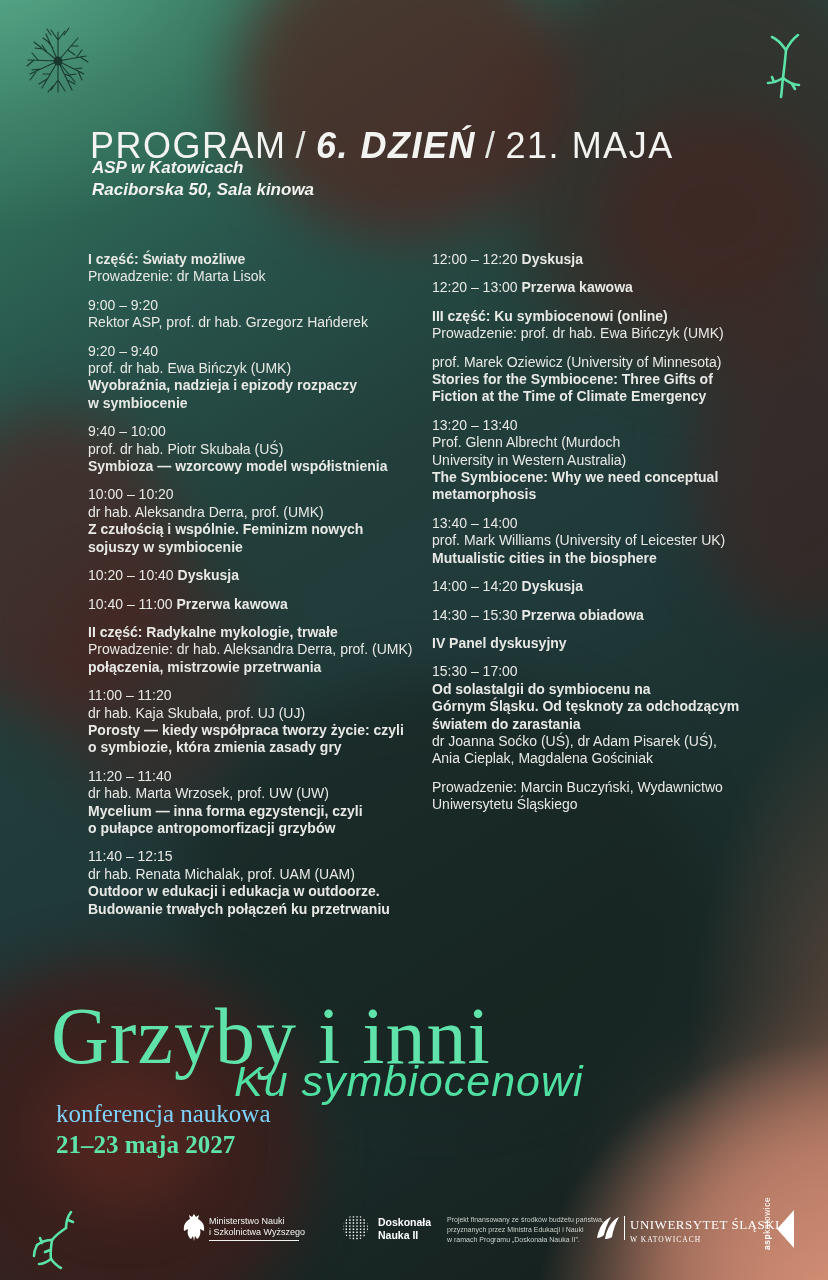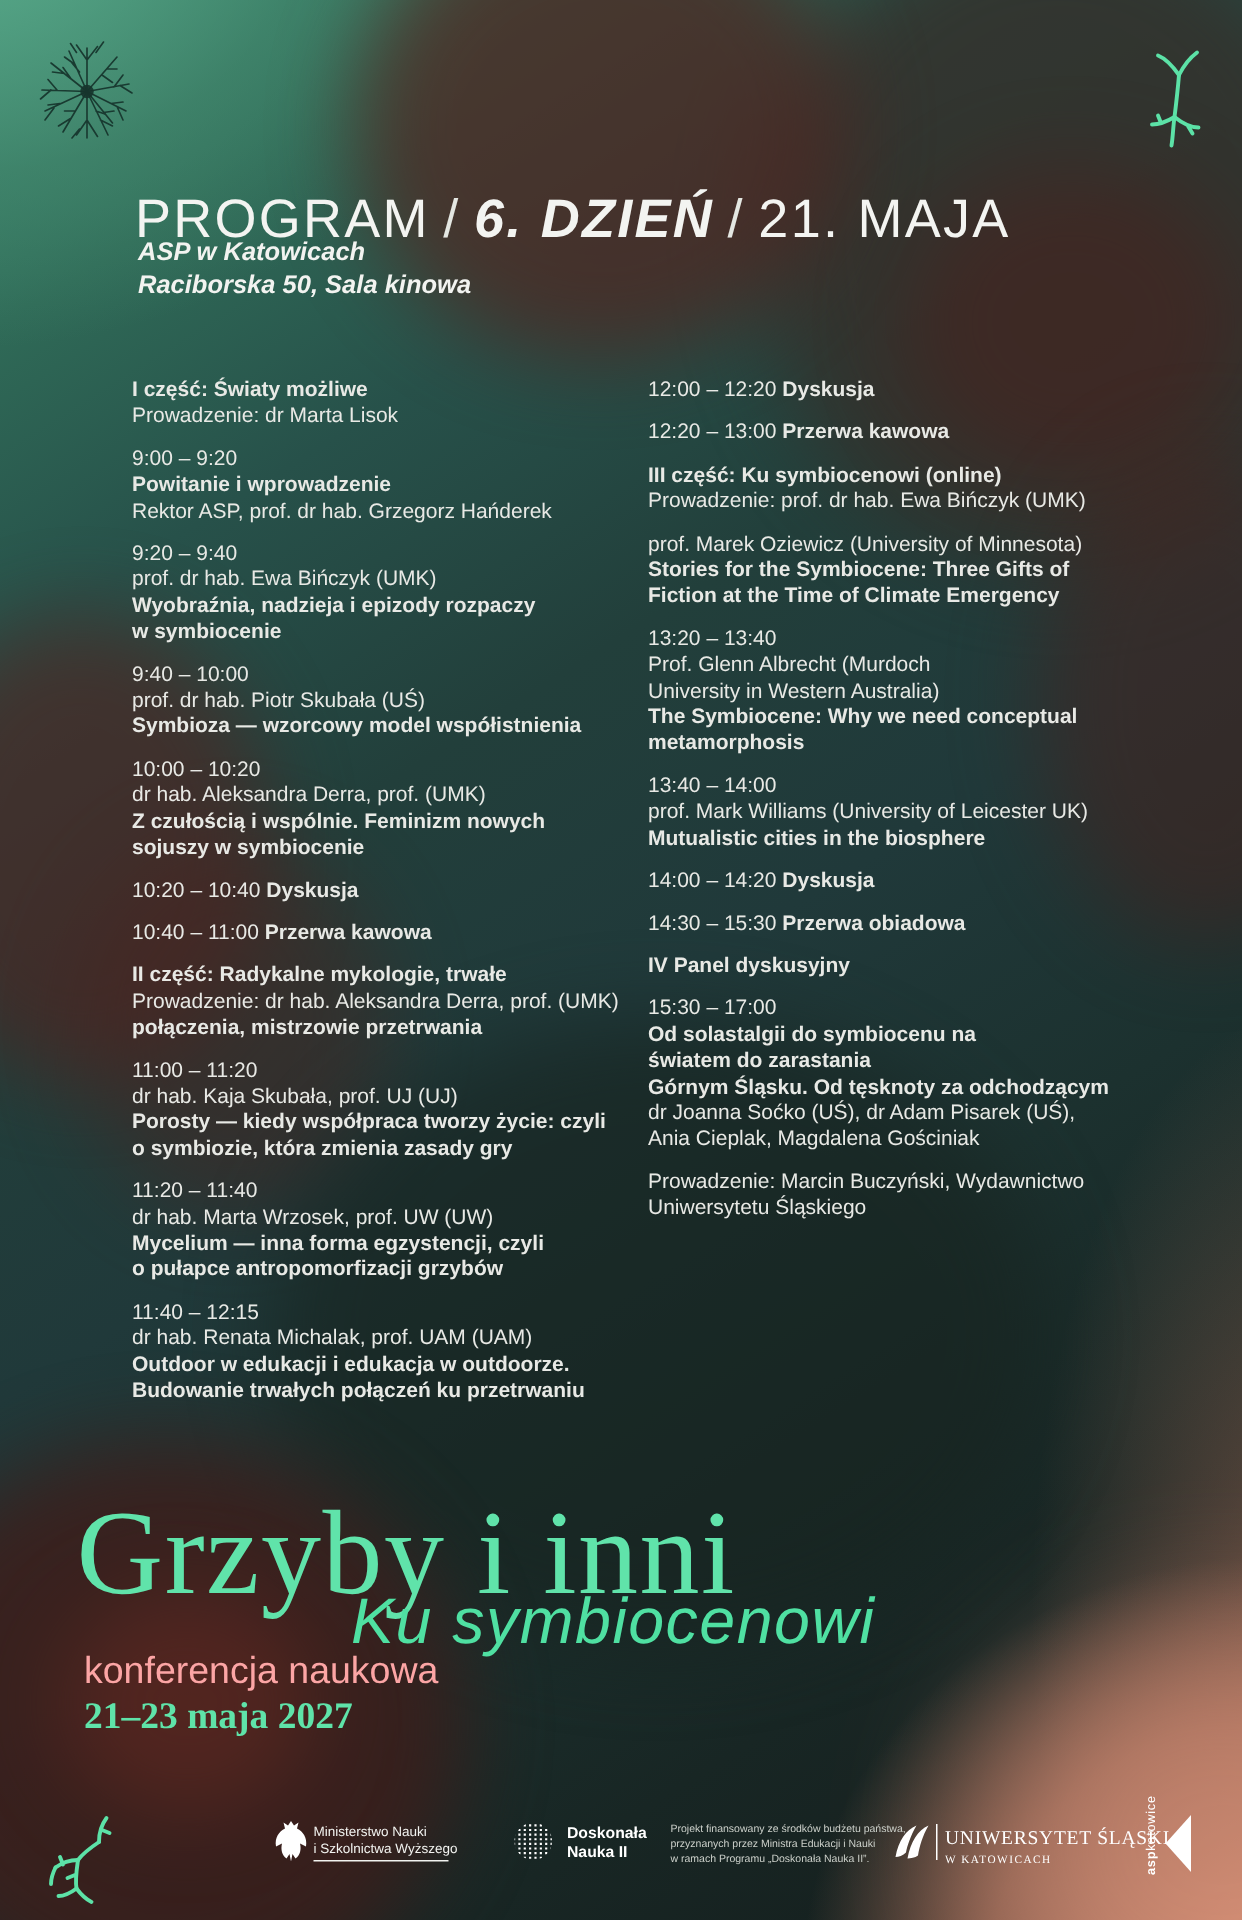--- a/index.html
+++ b/index.html
@@ -23,22 +23,22 @@
   
   .col{position:absolute;top:251px;width:340px;color:#e8e9e5;font-size:14px;line-height:17.4px;}
   #col-left{left:88px;} #col-right{left:432px;}
   .block{margin-bottom:11px;}
   .b{font-weight:700;}
   
   .title-main{position:absolute;left:51px;top:996px;font-family:"Liberation Serif","DejaVu Serif",serif;
     font-weight:400;font-size:80px;line-height:80px;color:#60e3aa;letter-spacing:1px;white-space:nowrap;}
   .title-sub{position:absolute;left:234px;top:1057px;font-style:italic;font-size:43px;
     line-height:48px;color:#4fe0a2;letter-spacing:1px;white-space:nowrap;}
-  .conf-type{position:absolute;left:56px;top:1100px;font-family:Liberation Sans, sans-serif;
-    font-size:25px;color:#fca5a5;}
+  .conf-type{position:absolute;left:56px;top:1100px;font-family:Liberation Serif, serif;
+    font-size:25px;color:#7dd3fc;}
   .conf-dates{position:absolute;left:56px;top:1131px;font-family:"Liberation Serif","DejaVu Serif",serif;
     font-size:25px;font-weight:700;color:#5fe3a9;}
   
   .ministry-text{position:absolute;left:209px;top:1216px;color:#f2f3f0;font-size:9px;line-height:11px;}
   .ministry-rule{position:absolute;left:209px;top:1240px;width:90px;height:1px;background:#f2f3f0;}
   .doskonala-text{position:absolute;left:378px;top:1216px;color:#ffffff;font-size:10.5px;
     line-height:12.5px;font-weight:700;}
   .funding{position:absolute;left:447px;top:1215px;color:#ccd0ca;font-size:7px;line-height:10px;}
   .us-block{position:absolute;left:630px;top:1217px;color:#ffffff;}
   .us-name{font-family:"Liberation Serif","DejaVu Serif",serif;font-size:13px;letter-spacing:.5px;}
@@ -114,21 +114,20 @@
     <div>Raciborska 50, Sala kinowa</div>
   </div>
 
   <div class="col" id="col-left">
       <div class="block">
         <div class="line"><span class="b">I część: Światy możliwe</span></div>
         <div class="line"><span>Prowadzenie: dr Marta Lisok</span></div>
       </div>
       <div class="block">
         <div class="line"><span>9:00 – 9:20</span></div>
-        <div class="line"><span class="b">Powitanie i wprowadzenie</span></div>
         <div class="line"><span>Rektor ASP, prof. dr hab. Grzegorz Hańderek</span></div>
       </div>
       <div class="block">
         <div class="line"><span>9:20 – 9:40</span></div>
         <div class="line"><span>prof. dr hab. Ewa Bińczyk (UMK)</span></div>
         <div class="line"><span class="b">Wyobraźnia, nadzieja i epizody rozpaczy</span></div>
         <div class="line"><span class="b">w symbiocenie</span></div>
       </div>
       <div class="block">
         <div class="line"><span>9:40 – 10:00</span></div>
@@ -204,22 +203,22 @@
       </div>
       <div class="block">
         <div class="line"><span>14:30 – 15:30 </span><span class="b">Przerwa obiadowa</span></div>
       </div>
       <div class="block">
         <div class="line"><span class="b">IV Panel dyskusyjny</span></div>
       </div>
       <div class="block">
         <div class="line"><span>15:30 – 17:00</span></div>
         <div class="line"><span class="b">Od solastalgii do symbiocenu na</span></div>
+        <div class="line"><span class="b">Górnym Śląsku. Od tęsknoty za odchodzącym</span></div>
         <div class="line"><span class="b">światem do zarastania</span></div>
-        <div class="line"><span class="b">Górnym Śląsku. Od tęsknoty za odchodzącym</span></div>
         <div class="line"><span>dr Joanna Soćko (UŚ), dr Adam Pisarek (UŚ),</span></div>
         <div class="line"><span>Ania Cieplak, Magdalena Gościniak</span></div>
       </div>
       <div class="block">
         <div class="line"><span>Prowadzenie: Marcin Buczyński, Wydawnictwo</span></div>
         <div class="line"><span>Uniwersytetu Śląskiego</span></div>
       </div>
     </div>
 
   <div class="title-main">Grzyby i inni</div>

